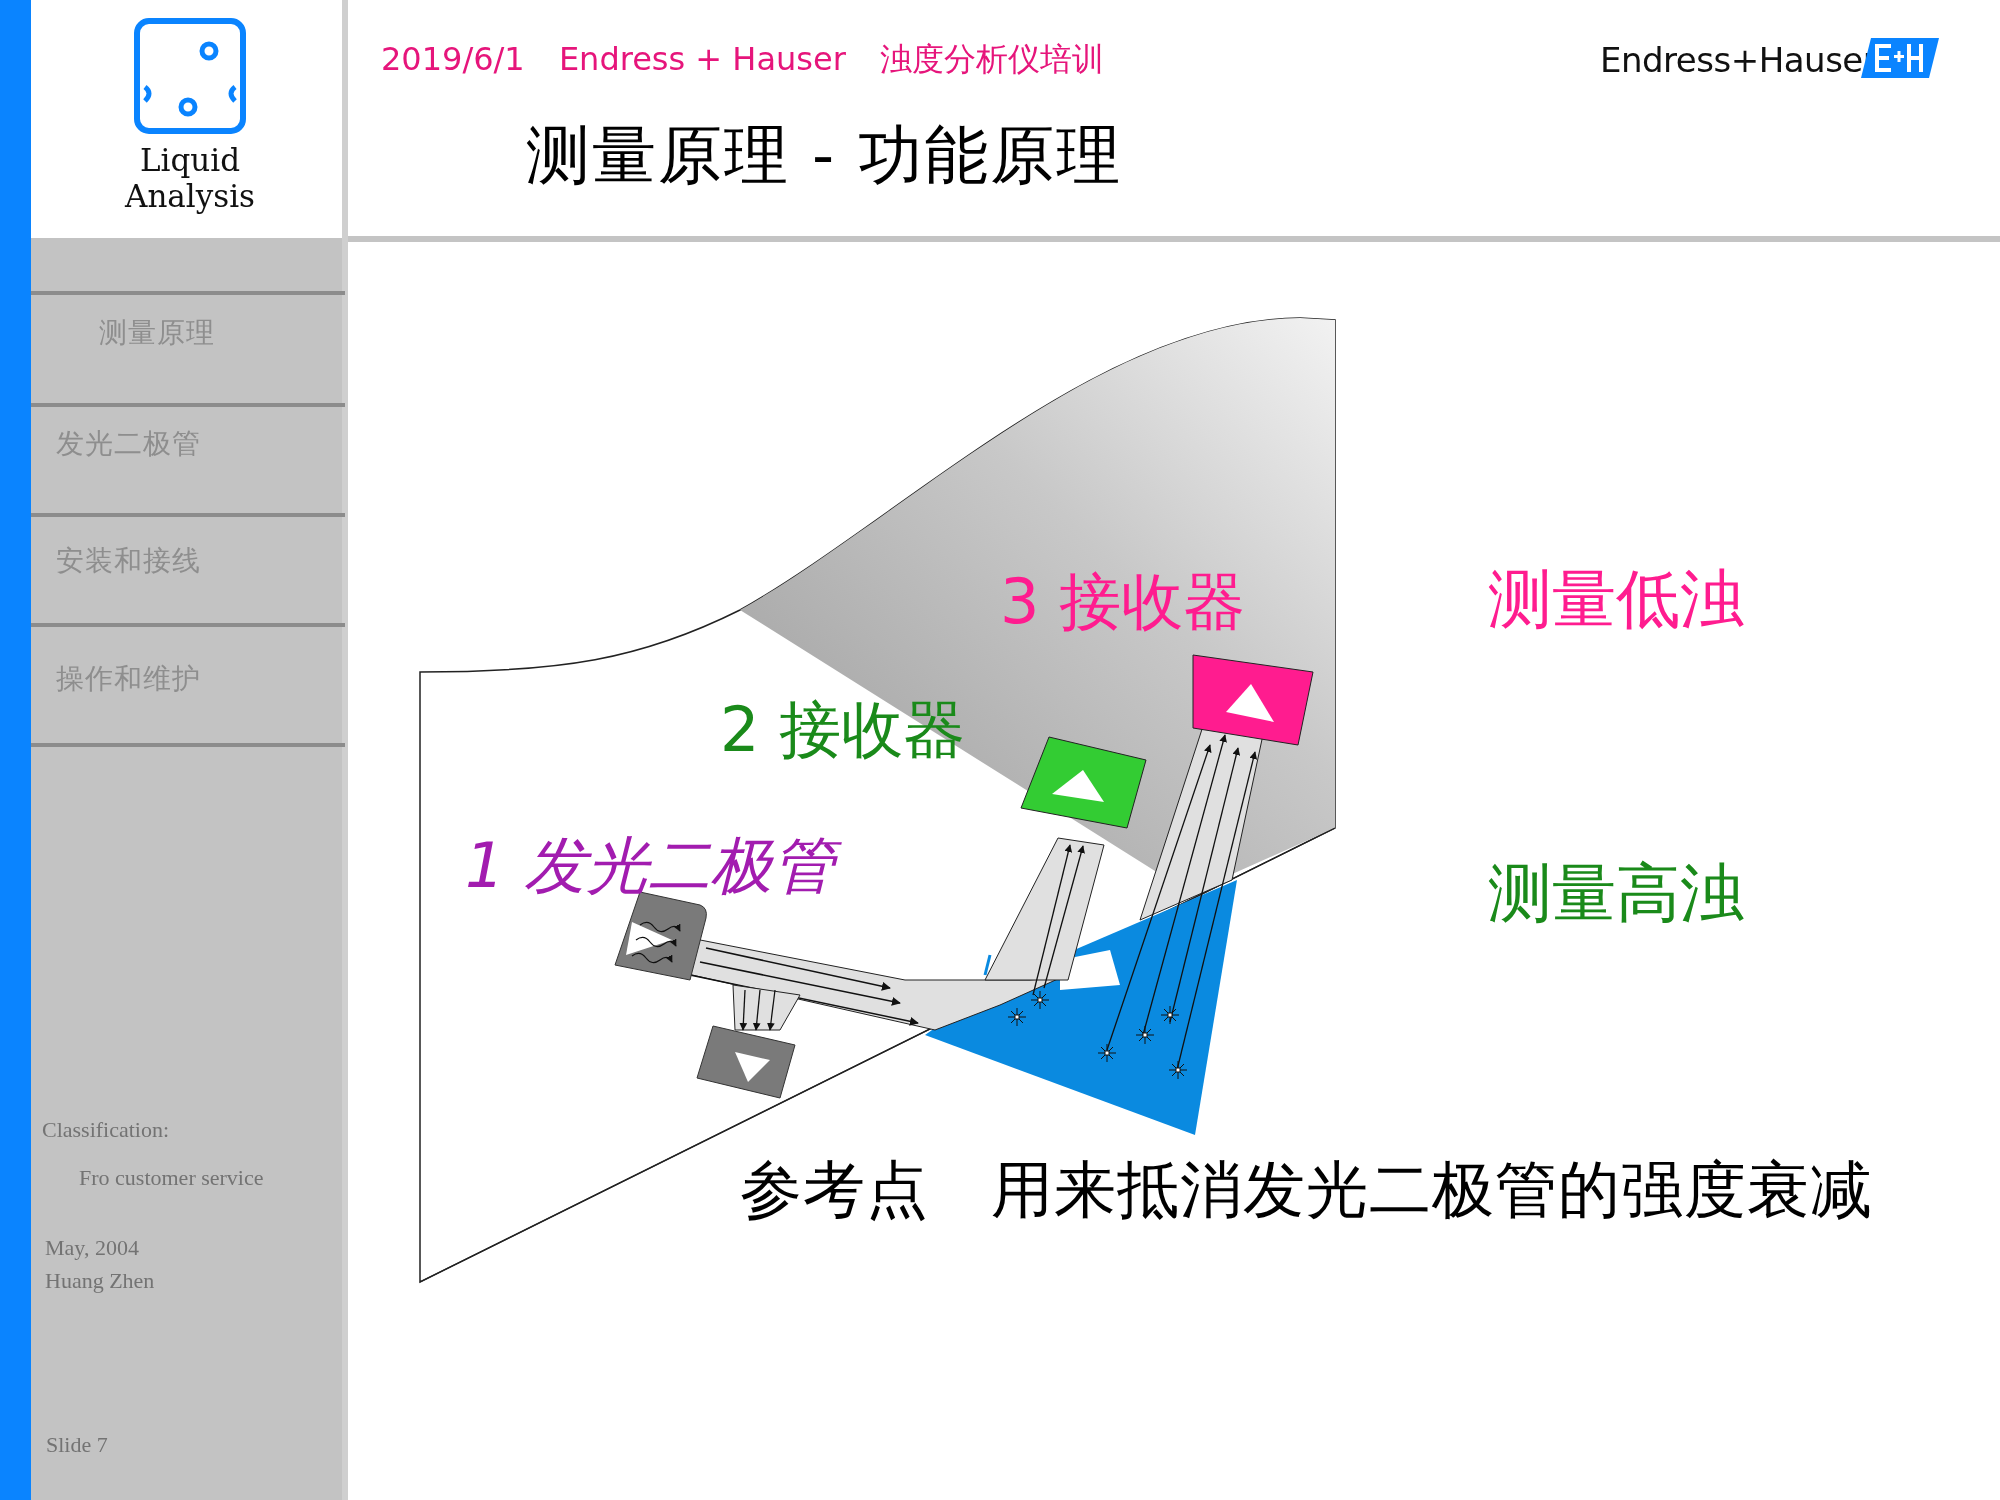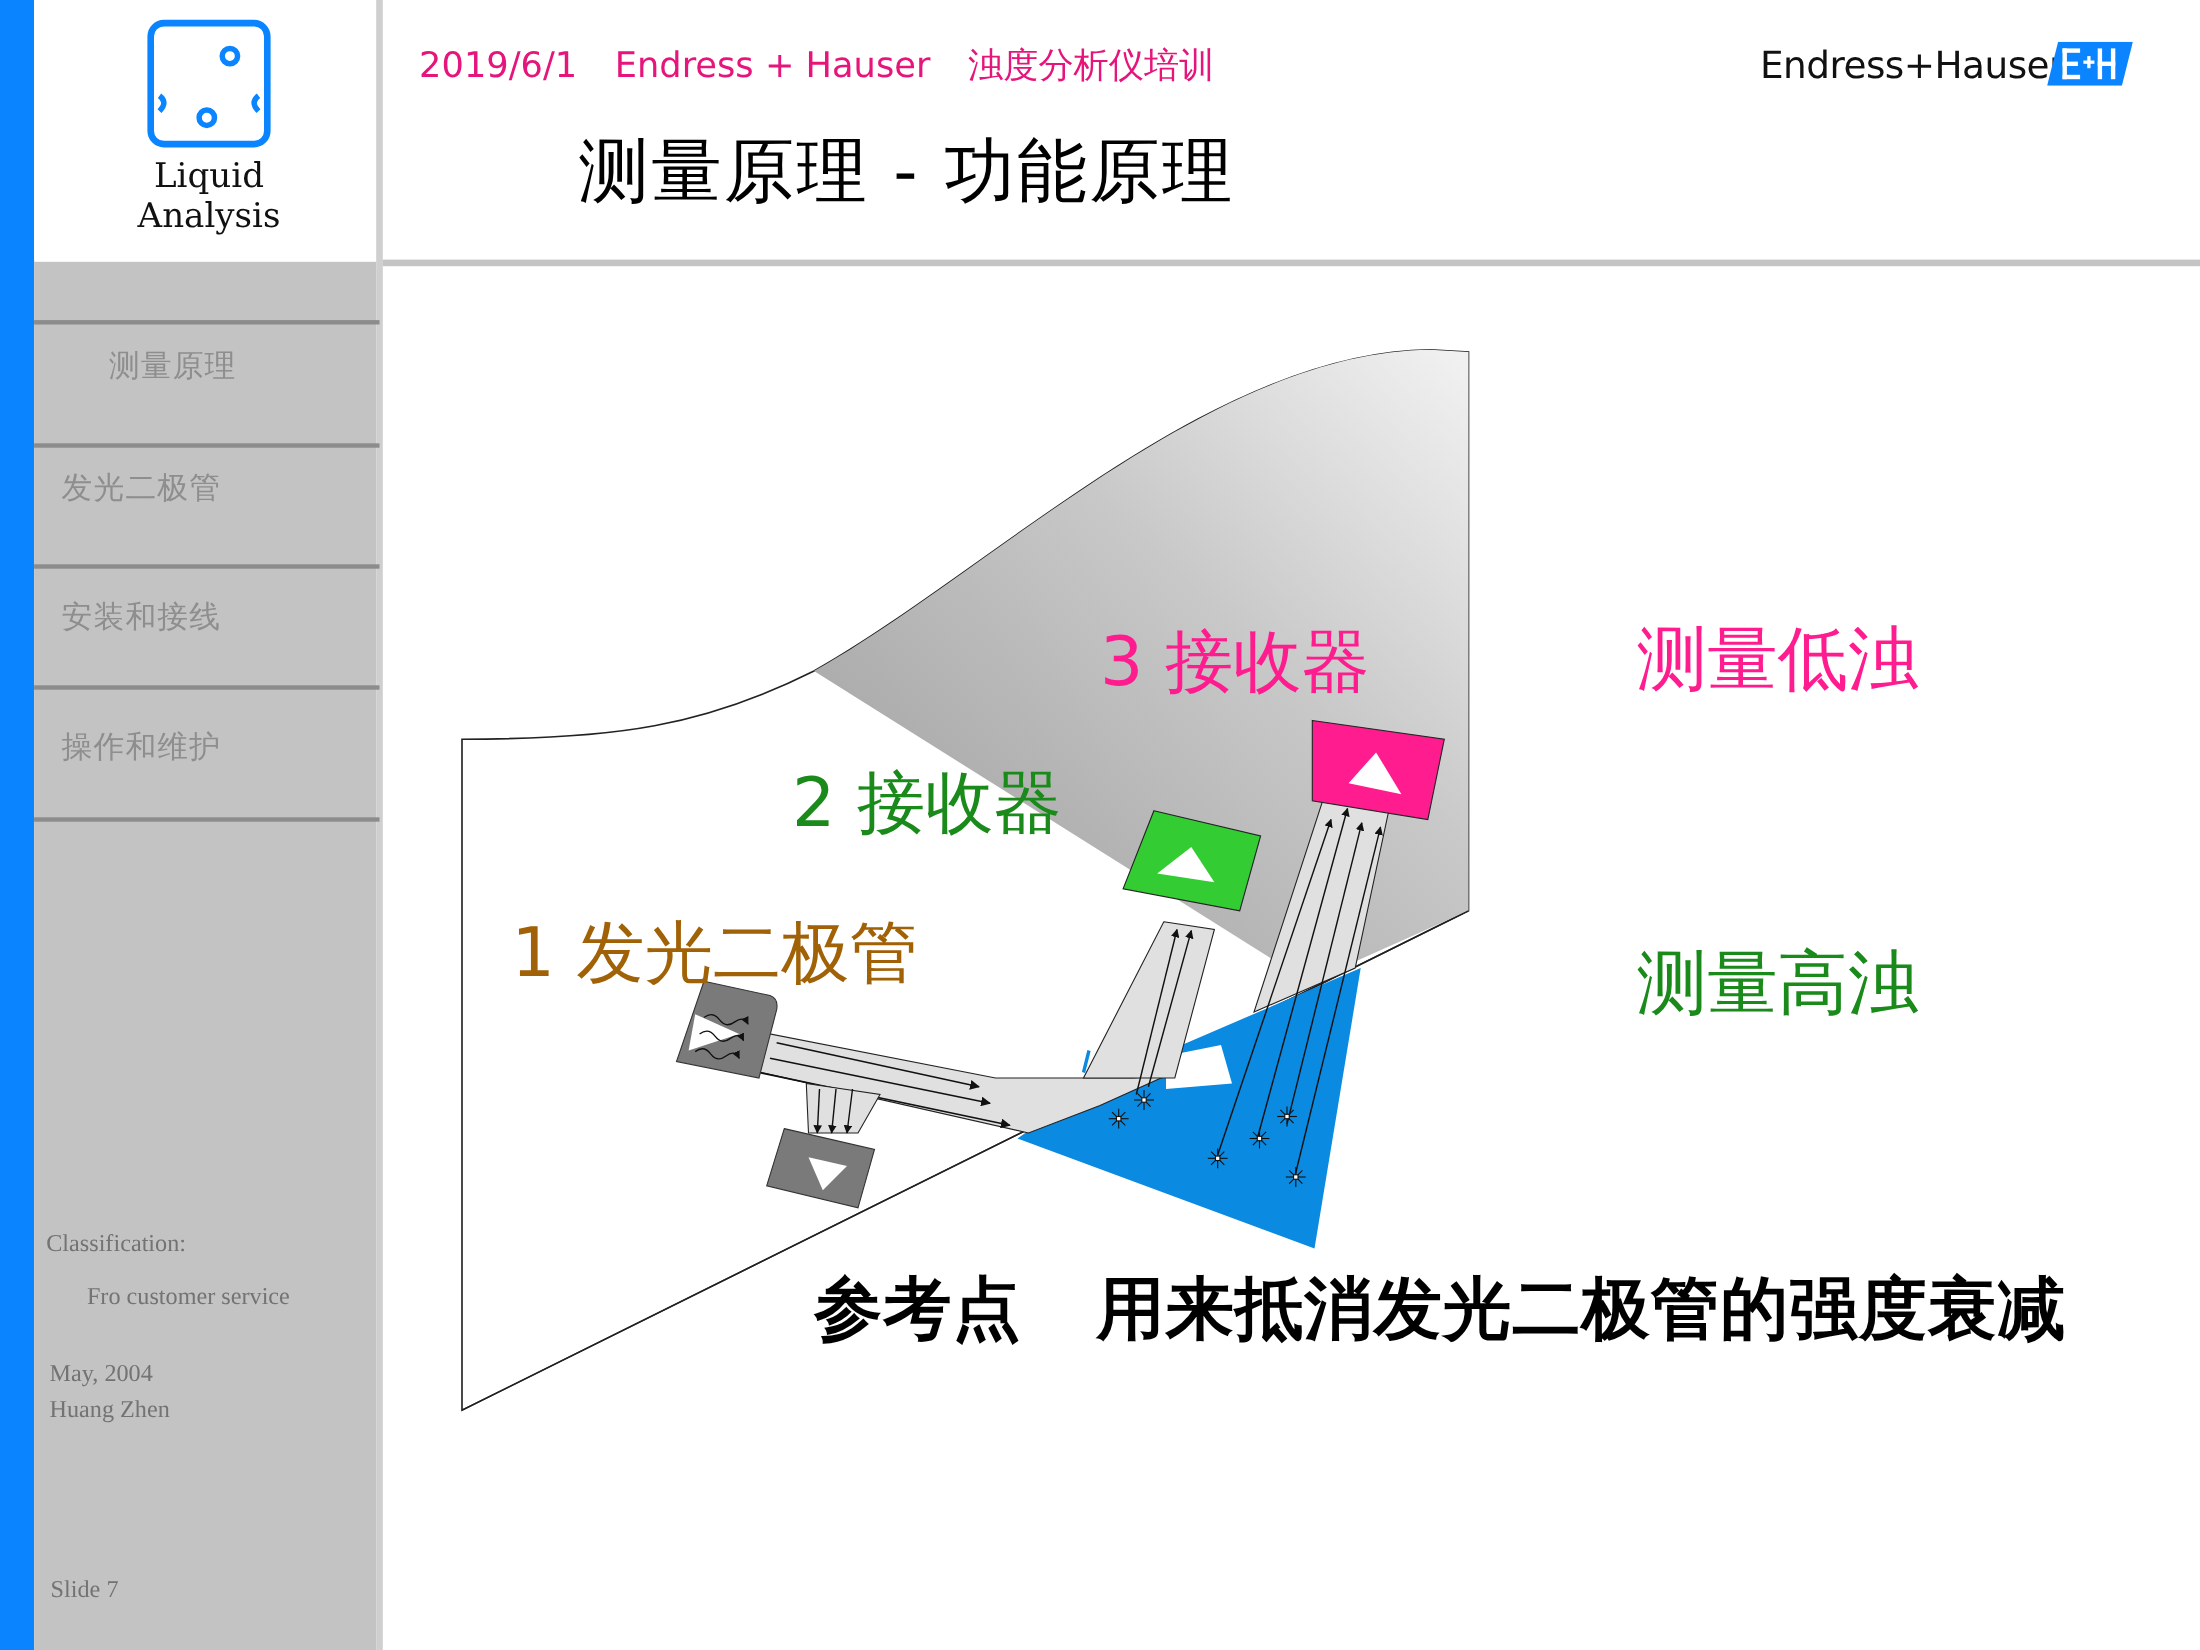--- a/index.html
+++ b/index.html
@@ -25,26 +25,26 @@
   #page-title { left:490px; top:112px; font-family:"DejaVu Serif","Liberation Serif",serif;
                 font-size:64px; color:#000; white-space:nowrap; letter-spacing:2px;margin-left:36px; }
   #brand-name { left:1600px; top:40px; font-family:"DejaVu Sans","Liberation Sans",sans-serif;
                 font-size:34px; color:#111; letter-spacing:-0.5px; }
   #brand-mark { left:1861px; top:38px; }
 
   #diagram { left:348px; top:242px; width:1652px; height:1258px; }
 
   .lbl { position:absolute; white-space:nowrap; font-family:"DejaVu Serif","Liberation Serif",serif; }
   .lbl .num { font-family:"DejaVu Sans","Liberation Sans",sans-serif; }
-  #label-emitter { left:465px; top:824px; font-size:62px; color:#a16207; }
+  #label-emitter { left:465px; top:824px; font-size:62px; color:#a21caf;font-style:italic; }
   #label-recv2 { left:720px; top:688px; font-size:62px; color:#1a8a1a; }
   #label-recv3 { left:1000px; top:560px; font-size:62px; color:#ff1c8f; }
   #label-low { left:1488px; top:556px; font-size:64px; color:#ff1c8f; }
   #label-high { left:1488px; top:850px; font-size:64px; color:#1a8a1a; }
-  #label-ref { left:740px; top:1148px; font-size:62px; color:#000; letter-spacing:1px;font-weight:bold; }
+  #label-ref { left:740px; top:1148px; font-size:62px; color:#000; letter-spacing:1px; }
 </style>
 </head>
 <body>
 
 <div class="abs" id="blue-strip"></div>
 <div class="abs" id="logo-box"></div>
 <div class="abs" id="sidebar"></div>
 <div class="abs" id="sidebar-edge"></div>
 <div class="abs" id="header-rule"></div>
 

